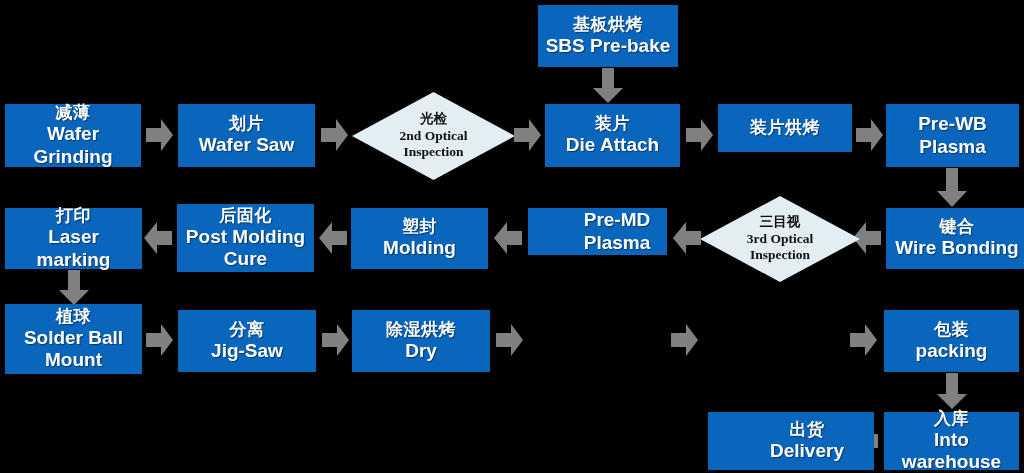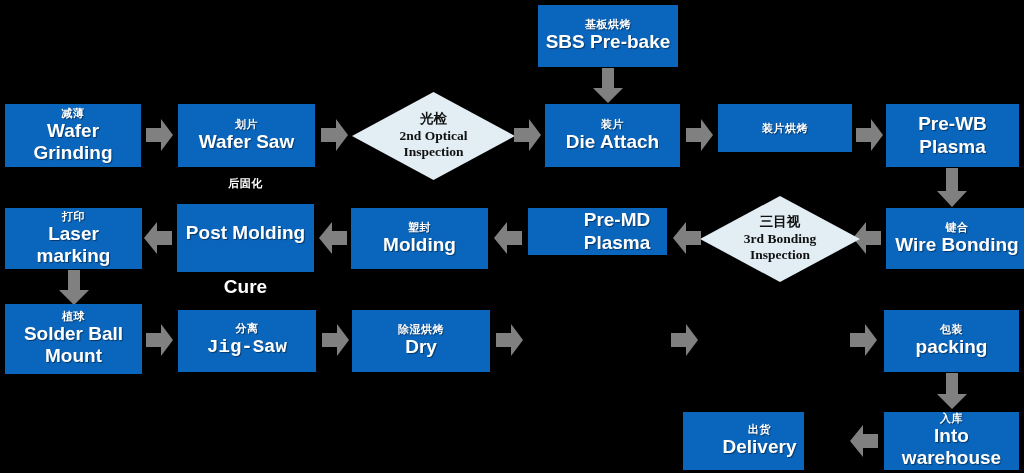--- a/index.html
+++ b/index.html
@@ -25,21 +25,21 @@
     justify-content: center;
     text-align: center;
     line-height: 1.18;
     font-size: 17px;
     font-weight: 700;
     text-shadow: 1px 1px 1px rgba(0,0,0,0.45);
     box-sizing: border-box;
     padding: 2px 4px;
   }
   .node .cn {
-    font-size: 11px;
+    font-size: 17px;
     font-weight: 700;
     letter-spacing: 0.5px;
   }
   .node .en {
     font-size: 19px;
     font-weight: 700;
   }
   .diamond {
     position: absolute;
     display: flex;
@@ -164,21 +164,21 @@
   <div class="arrow" style="left:852px; top:221px; width:30px; height:34px;">
     <svg width="30" height="34" viewBox="0 0 30 34">
       <polygon points="29,10 14,10 14,1 1,17 14,33 14,24 29,24" fill="#808080"></polygon>
     </svg>
   </div>
 
   <div class="diamond" style="left:700px; top:196px; width:160px; height:86px;">
     <div class="shape"></div>
     <div class="dlabel">
       <span class="cn">三目视</span>
-      <span class="en">3rd Bonding</span>
+      <span class="en">3rd Optical</span>
       <span class="en">Inspection</span>
     </div>
   </div>
 
   <div class="arrow" style="left:672px; top:221px; width:30px; height:34px;">
     <svg width="30" height="34" viewBox="0 0 30 34">
       <polygon points="29,10 14,10 14,1 1,17 14,33 14,24 29,24" fill="#808080"></polygon>
     </svg>
   </div>
 
@@ -197,21 +197,21 @@
     <span class="cn">塑封</span>
     <span class="en">Molding</span>
   </div>
 
   <div class="arrow" style="left:318px; top:221px; width:30px; height:34px;">
     <svg width="30" height="34" viewBox="0 0 30 34">
       <polygon points="29,10 14,10 14,1 1,17 14,33 14,24 29,24" fill="#808080"></polygon>
     </svg>
   </div>
 
-  <div class="node" style="left:177px; top:204px; width:137px; height:68px; font-size:16px;gap:32px;">
+  <div class="node" style="left:177px; top:204px; width:137px; height:68px; font-size:16px;">
     <span class="cn">后固化</span>
     <span class="en">Post Molding</span>
     <span class="en">Cure</span>
   </div>
 
   <div class="arrow" style="left:143px; top:221px; width:30px; height:34px;">
     <svg width="30" height="34" viewBox="0 0 30 34">
       <polygon points="29,10 14,10 14,1 1,17 14,33 14,24 29,24" fill="#808080"></polygon>
     </svg>
   </div>
@@ -232,21 +232,21 @@
     <span class="en">Solder Ball</span>
     <span class="en">Mount</span>
   </div>
 
   <div class="arrow" style="left:146px; top:323px; width:28px; height:34px;">
     <svg width="28" height="34" viewBox="0 0 28 34">
       <polygon points="0,10 15,10 15,1 27,17 15,33 15,24 0,24" fill="#808080"></polygon>
     </svg>
   </div>
 
-  <div class="node" style="left:178px; top:310px; width:138px; height:62px;font-family:Liberation Mono, monospace;">
+  <div class="node" style="left:178px; top:310px; width:138px; height:62px;">
     <span class="cn">分离</span>
     <span class="en">Jig-Saw</span>
   </div>
 
   <div class="arrow" style="left:322px; top:323px; width:28px; height:34px;">
     <svg width="28" height="34" viewBox="0 0 28 34">
       <polygon points="0,10 15,10 15,1 27,17 15,33 15,24 0,24" fill="#808080"></polygon>
     </svg>
   </div>
 
@@ -290,18 +290,18 @@
     <span class="cn">入库</span>
     <span class="en">Into warehouse</span>
   </div>
 
   <div class="arrow" style="left:849px; top:424px; width:30px; height:34px;">
     <svg width="30" height="34" viewBox="0 0 30 34">
       <polygon points="29,10 14,10 14,1 1,17 14,33 14,24 29,24" fill="#808080"></polygon>
     </svg>
   </div>
 
-  <div class="node" style="left:683px; top:412px; width:121px; height:58px;padding-left:36px;">
+  <div class="node" style="left:708px; top:412px; width:166px; height:58px;padding-left:36px;">
     <span class="cn">出货</span>
     <span class="en">Delivery</span>
   </div>
 
 </div>
 
 </body></html>

